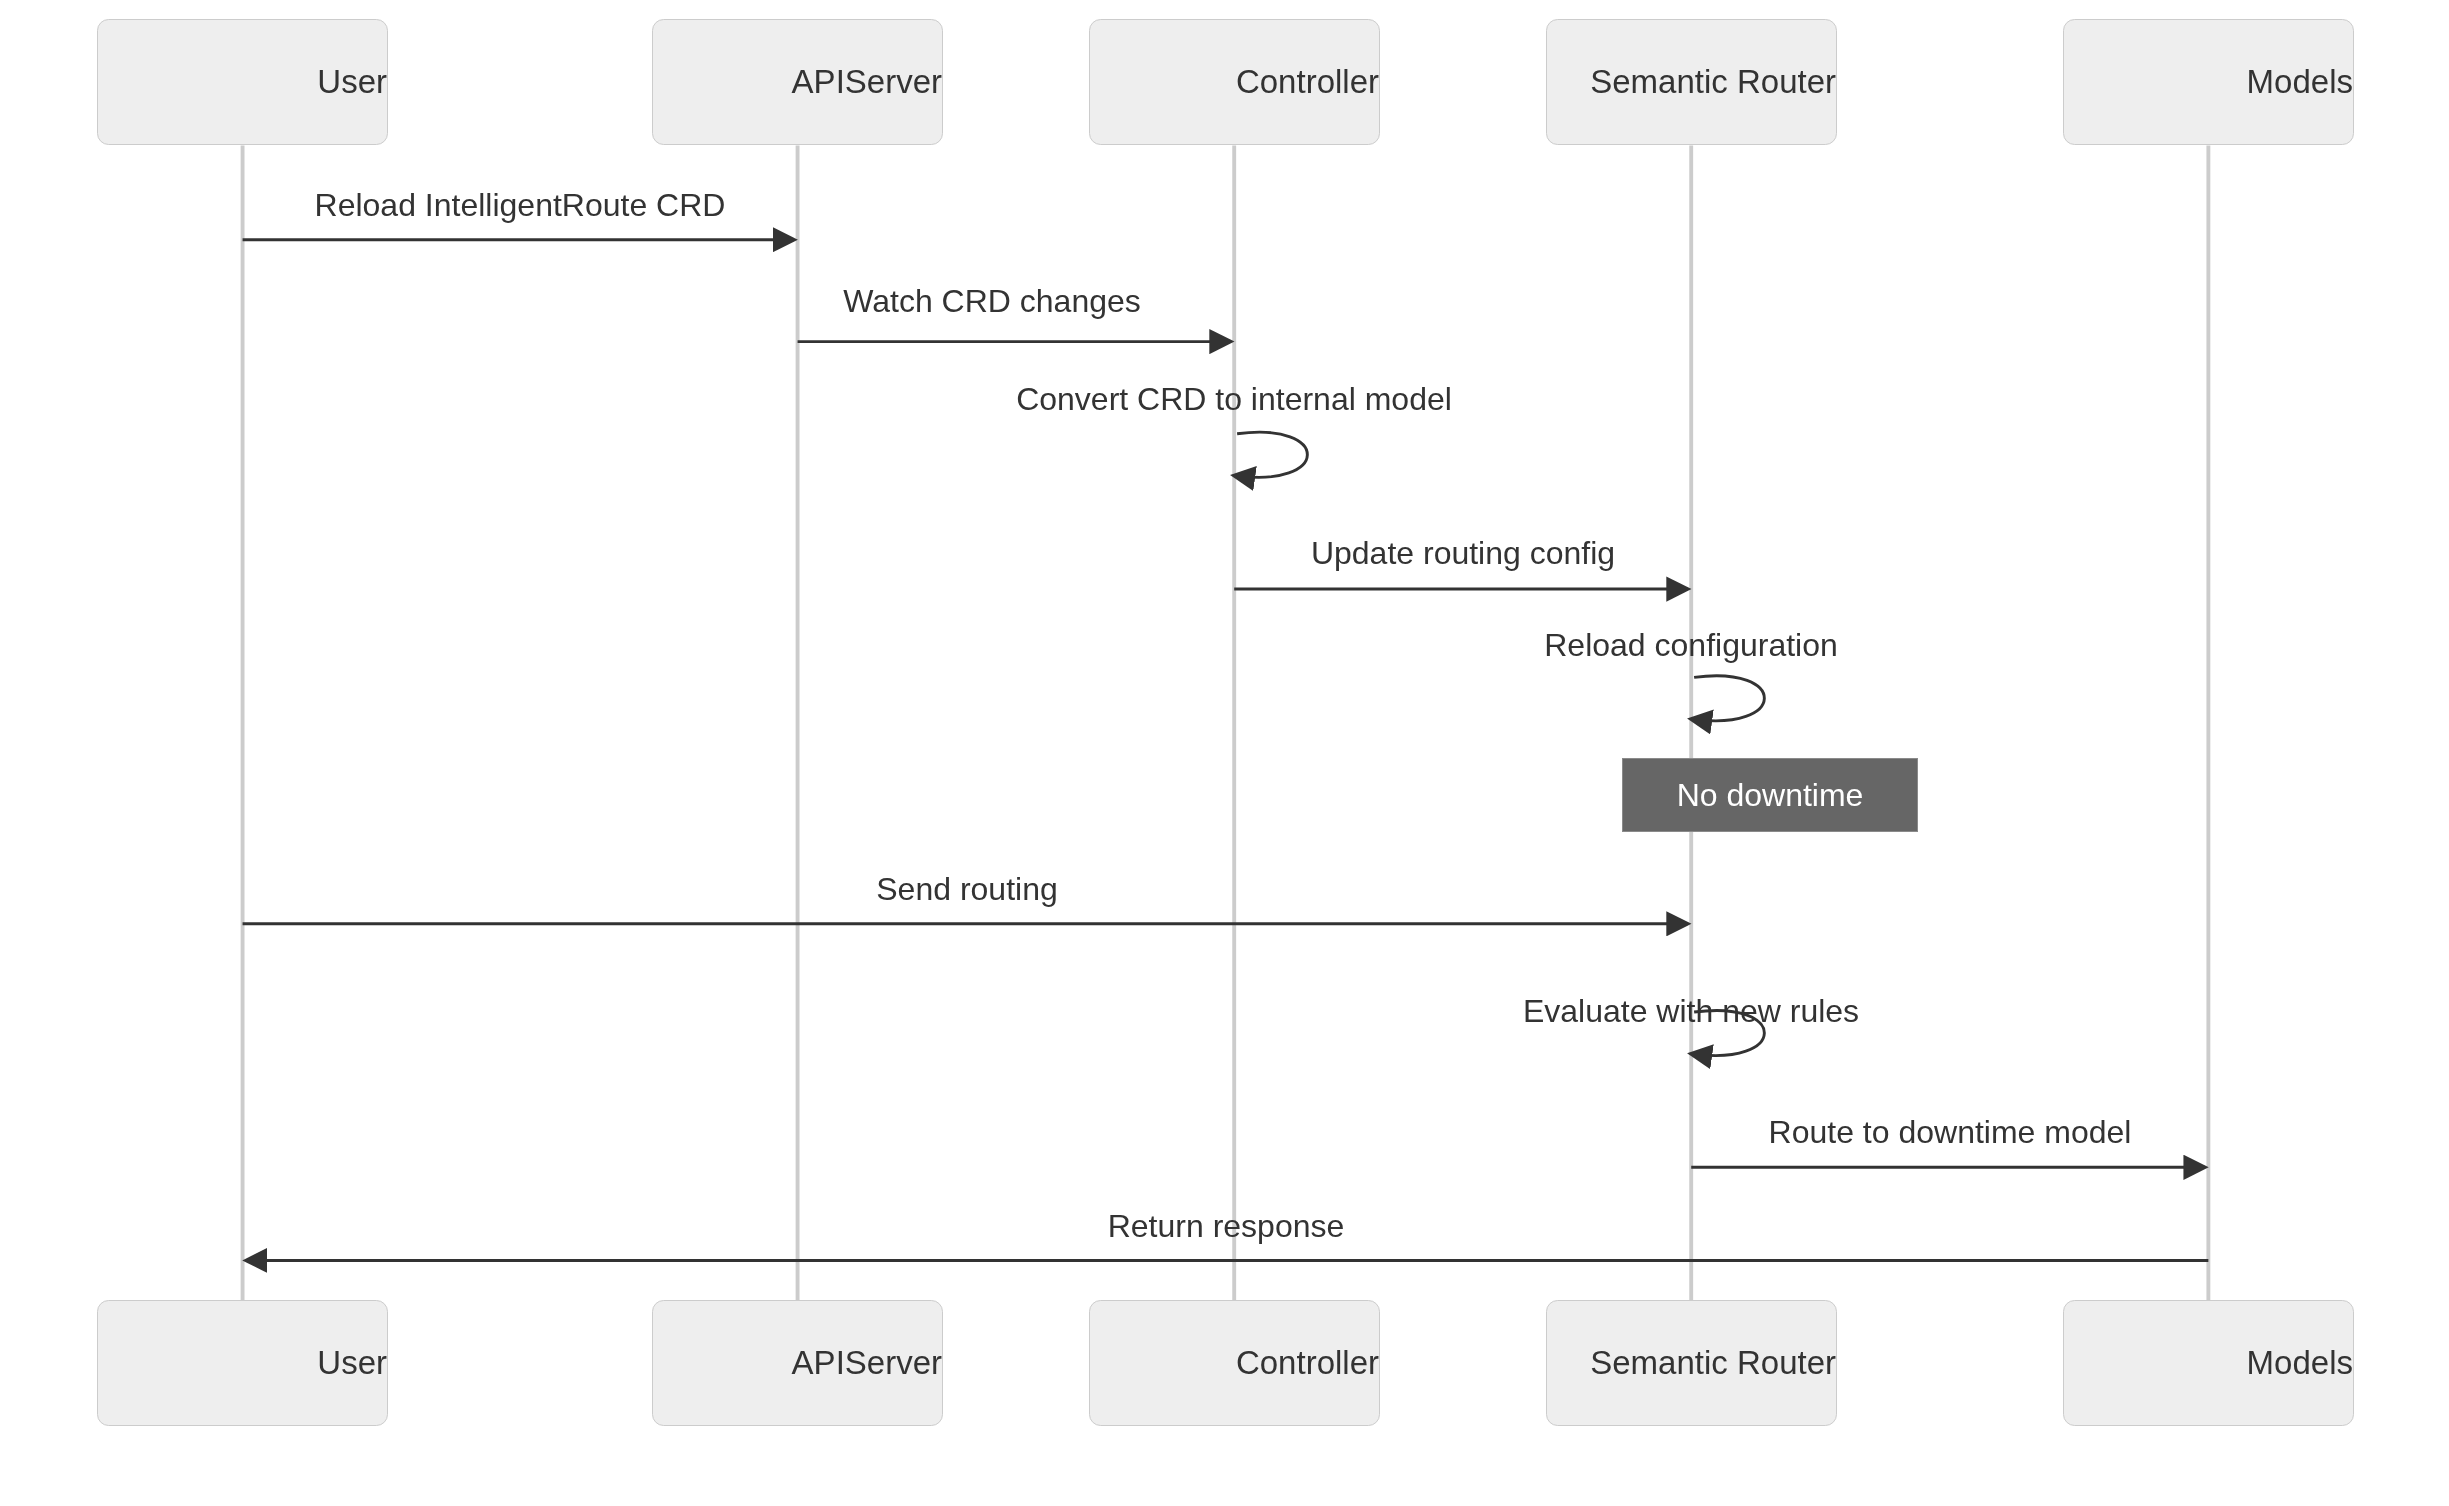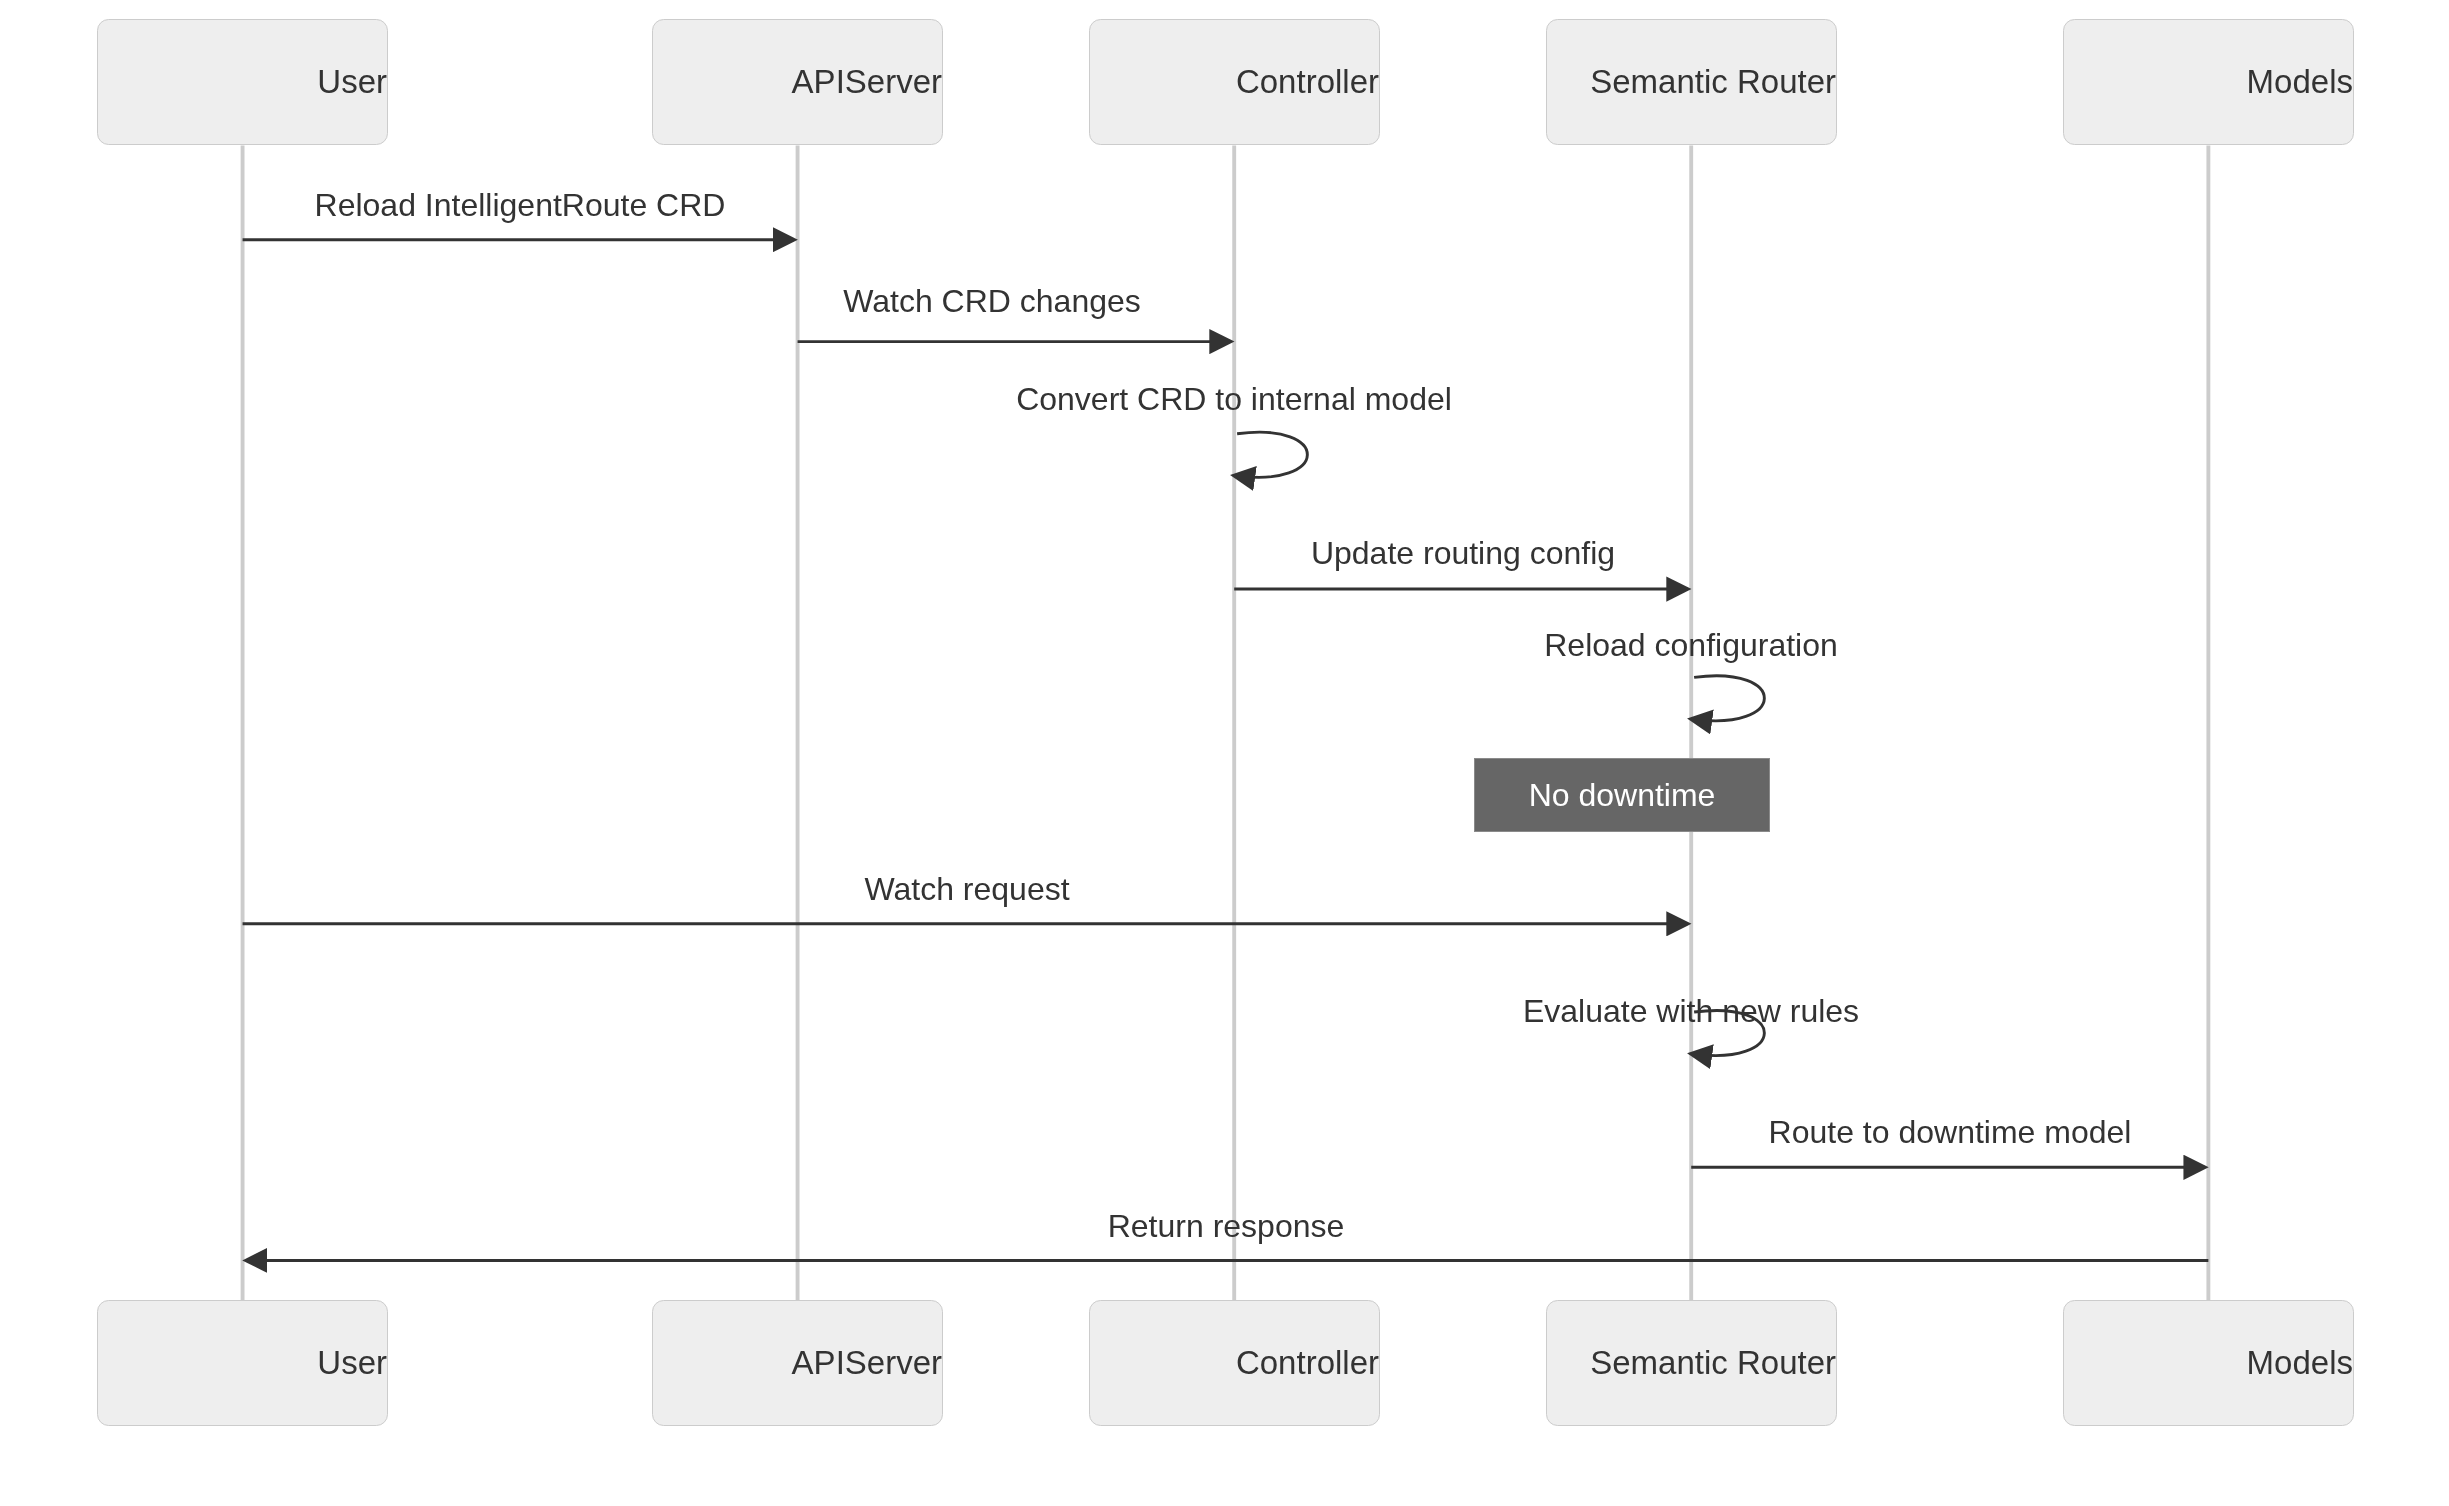--- a/index.html
+++ b/index.html
@@ -112,26 +112,26 @@
   </div>
   <div class="actor" style="left:2063px; top:19.4px;">
     <span>Models</span>
   </div>
 
   <div class="msg-label" style="left:520px; top:205px;">Reload IntelligentRoute CRD</div>
   <div class="msg-label" style="left:992px; top:301px;">Watch CRD changes</div>
   <div class="msg-label" style="left:1234px; top:399px;">Convert CRD to internal model</div>
   <div class="msg-label" style="left:1463px; top:553px;">Update routing config</div>
   <div class="msg-label" style="left:1691px; top:645px;">Reload configuration</div>
-  <div class="msg-label" style="left:967px; top:889px;">Watch request</div>
+  <div class="msg-label" style="left:967px; top:889px;">Send routing</div>
   <div class="msg-label" style="left:1691px; top:982px;margin-top:29px;">Evaluate with new rules</div>
   <div class="msg-label" style="left:1950px; top:1132px;">Route to downtime model</div>
   <div class="msg-label" style="left:1226px; top:1226px;">Return response</div>
 
-  <div class="note" style="left:1474px; top:758px; width:296px; height:74px;">
+  <div class="note" style="left:1622px; top:758px; width:296px; height:74px;">
     <span>No downtime</span>
   </div>
 
   <div class="actor" style="left:97px; top:1300px;">
     <span>User</span>
   </div>
   <div class="actor" style="left:652px; top:1300px;">
     <span>APIServer</span>
   </div>
   <div class="actor" style="left:1089px; top:1300px;">

